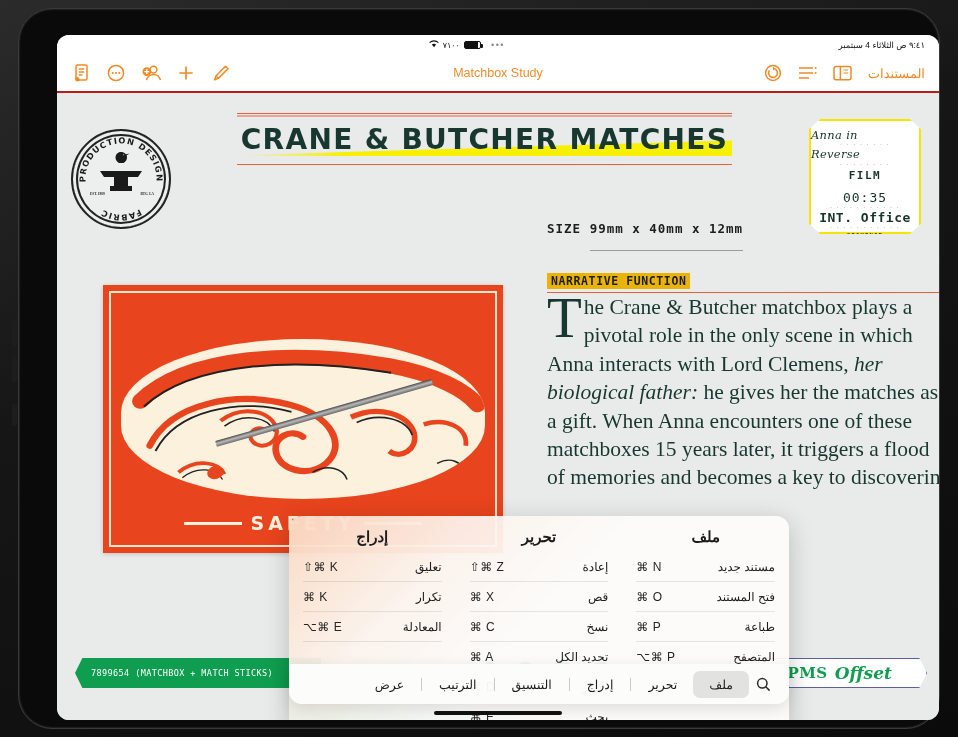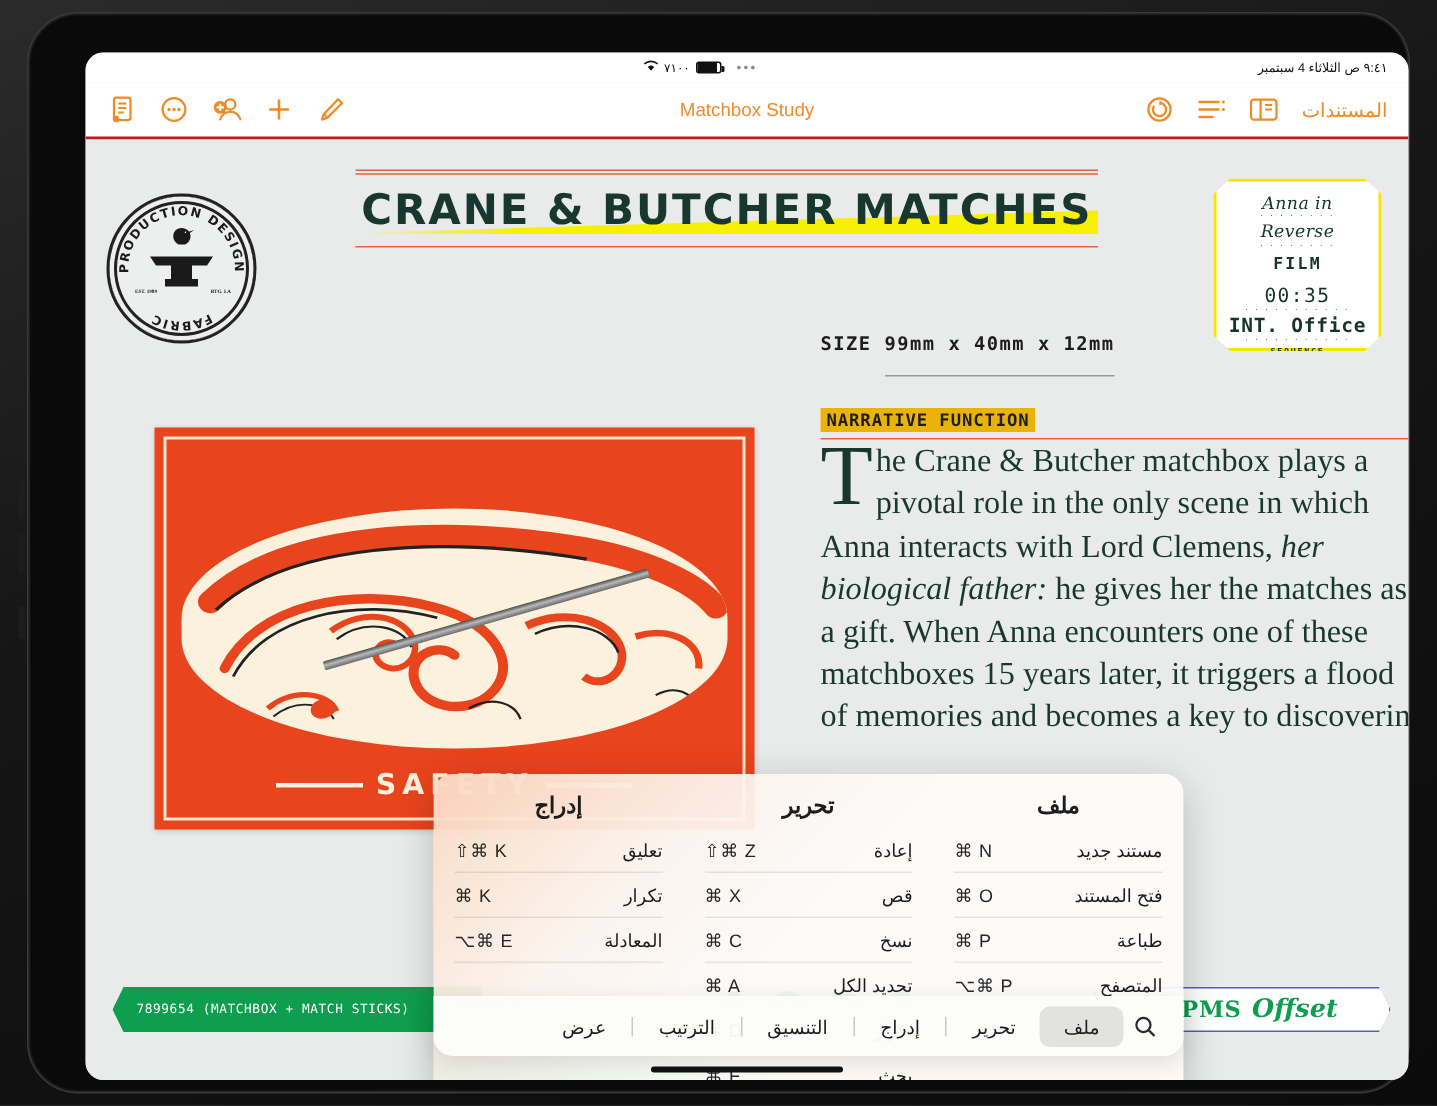--- a/index.html
+++ b/index.html
@@ -166,21 +166,21 @@
     position: absolute; right: 18px; top: 26px;
     width: 112px; height: 115px;
     background: #fff;
     border: 2px solid #f5e500;
     clip-path: polygon(10% 0, 90% 0, 100% 9%, 100% 91%, 90% 100%, 10% 100%, 0 91%, 0 9%);
     padding-top: 7px;
     box-shadow: 0 1px 3px rgba(0,0,0,.18);
   }
   .tag-script {
     font-family: "DejaVu Serif", serif; font-style: italic;
-    font-size: 11.5px; color: #16332c; text-align:center; line-height:1.25;
+    font-size: 11.5px; color: #16332c; text-align:left; line-height:1.25;
     letter-spacing: .3px;
   }
   .tag-dots { text-align:center; font-size:6px; color:#555; letter-spacing:1.5px; line-height:.8;}
   .tag-film {
     font-family:"DejaVu Sans Mono",monospace; font-weight:bold;
     font-size:11px; color:#16332c; text-align:center; letter-spacing:1.5px; margin-top:3px;
   }
   .tag-time {
     font-family:"DejaVu Sans Mono",monospace; font-size:13px; color:#16332c;
     text-align:center; letter-spacing:1px; margin-top:8px;

